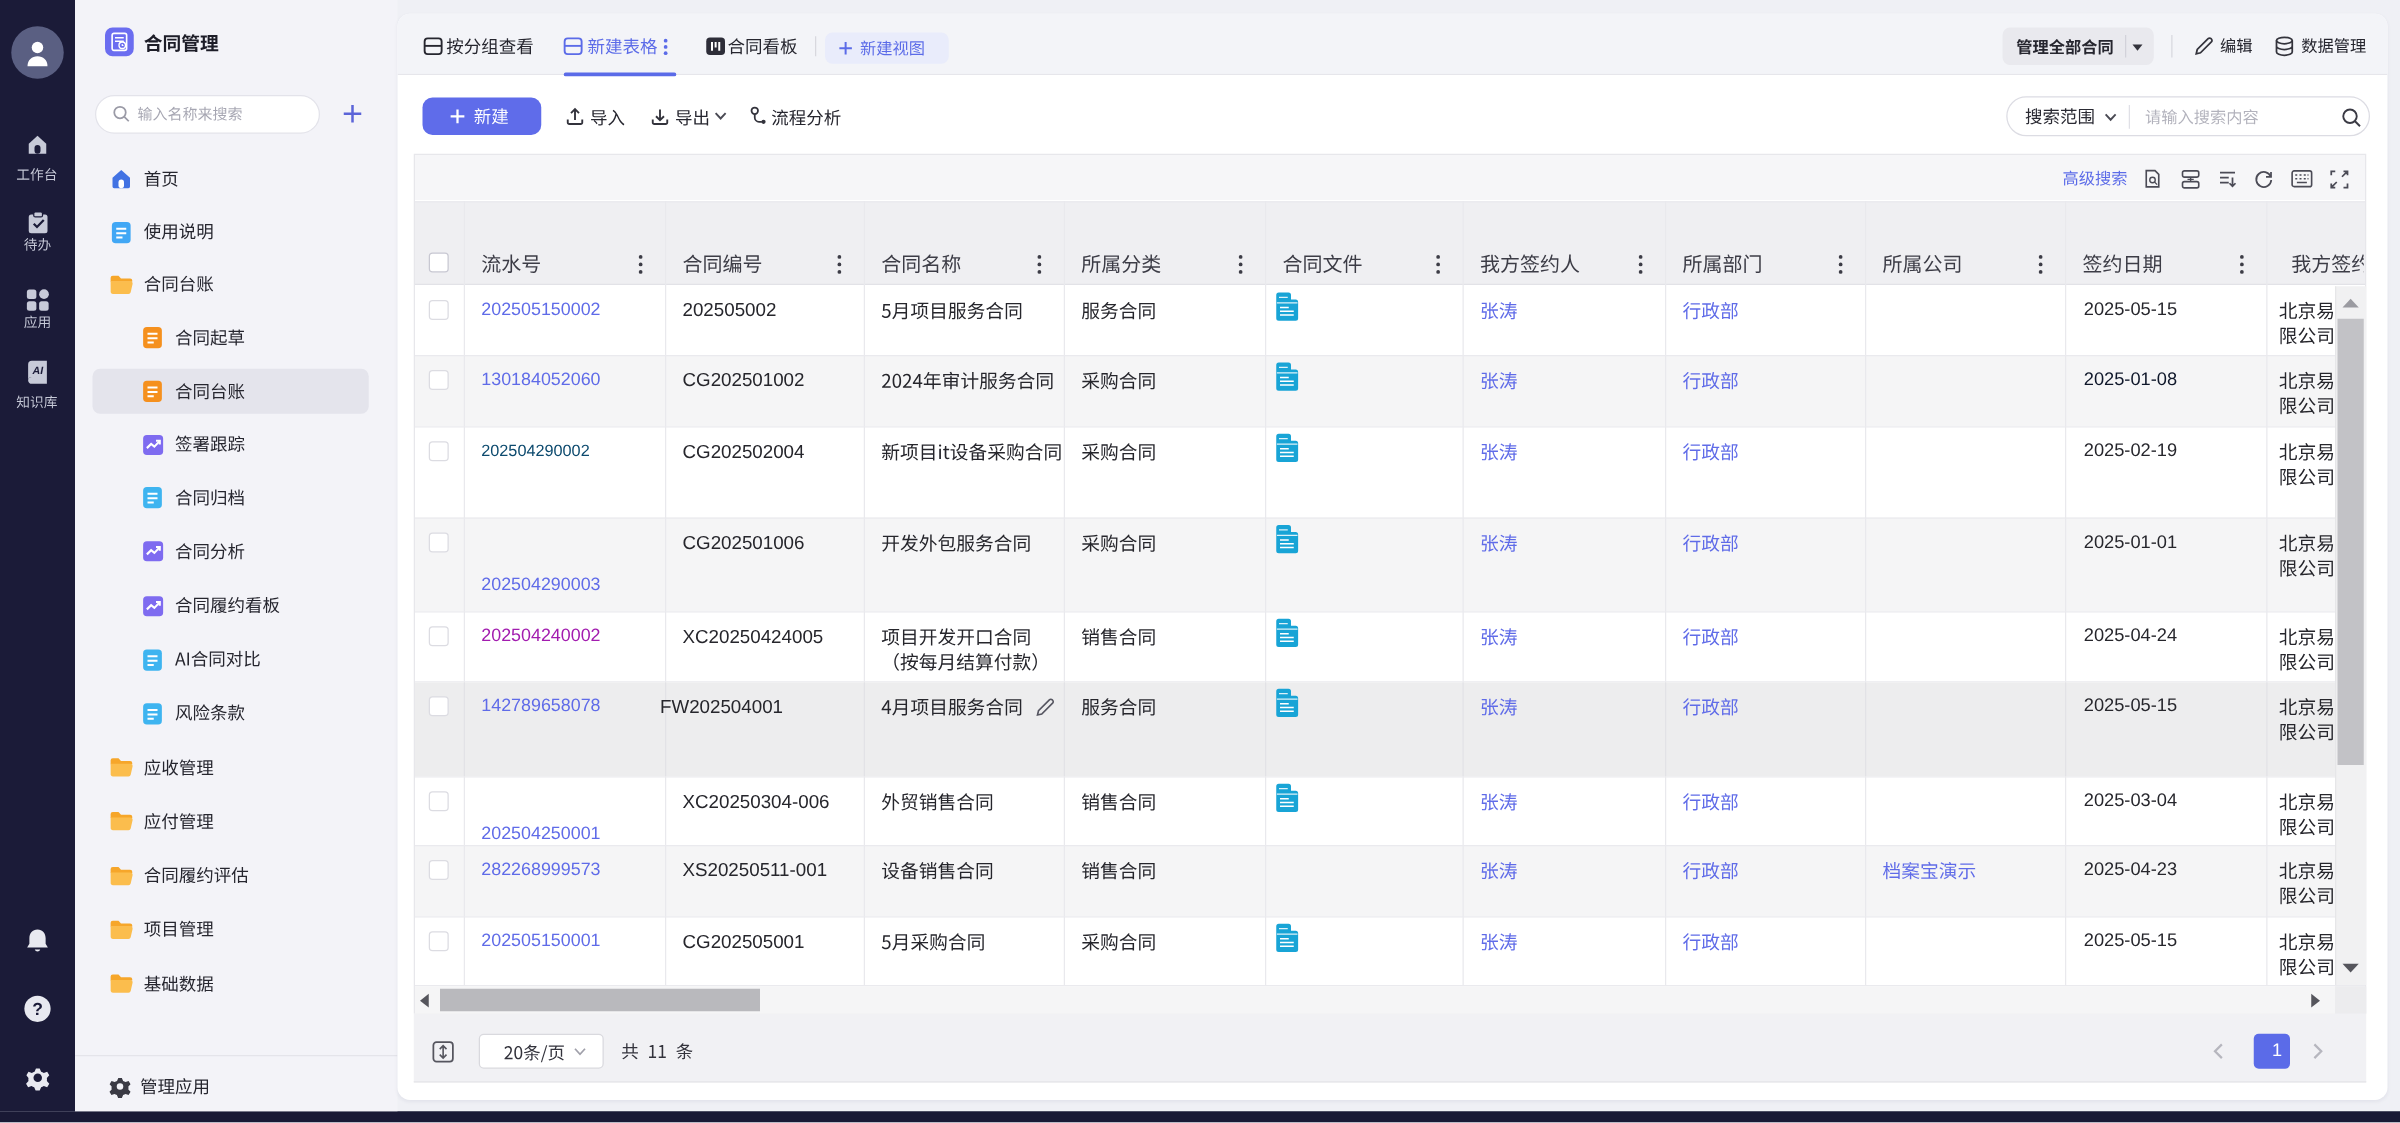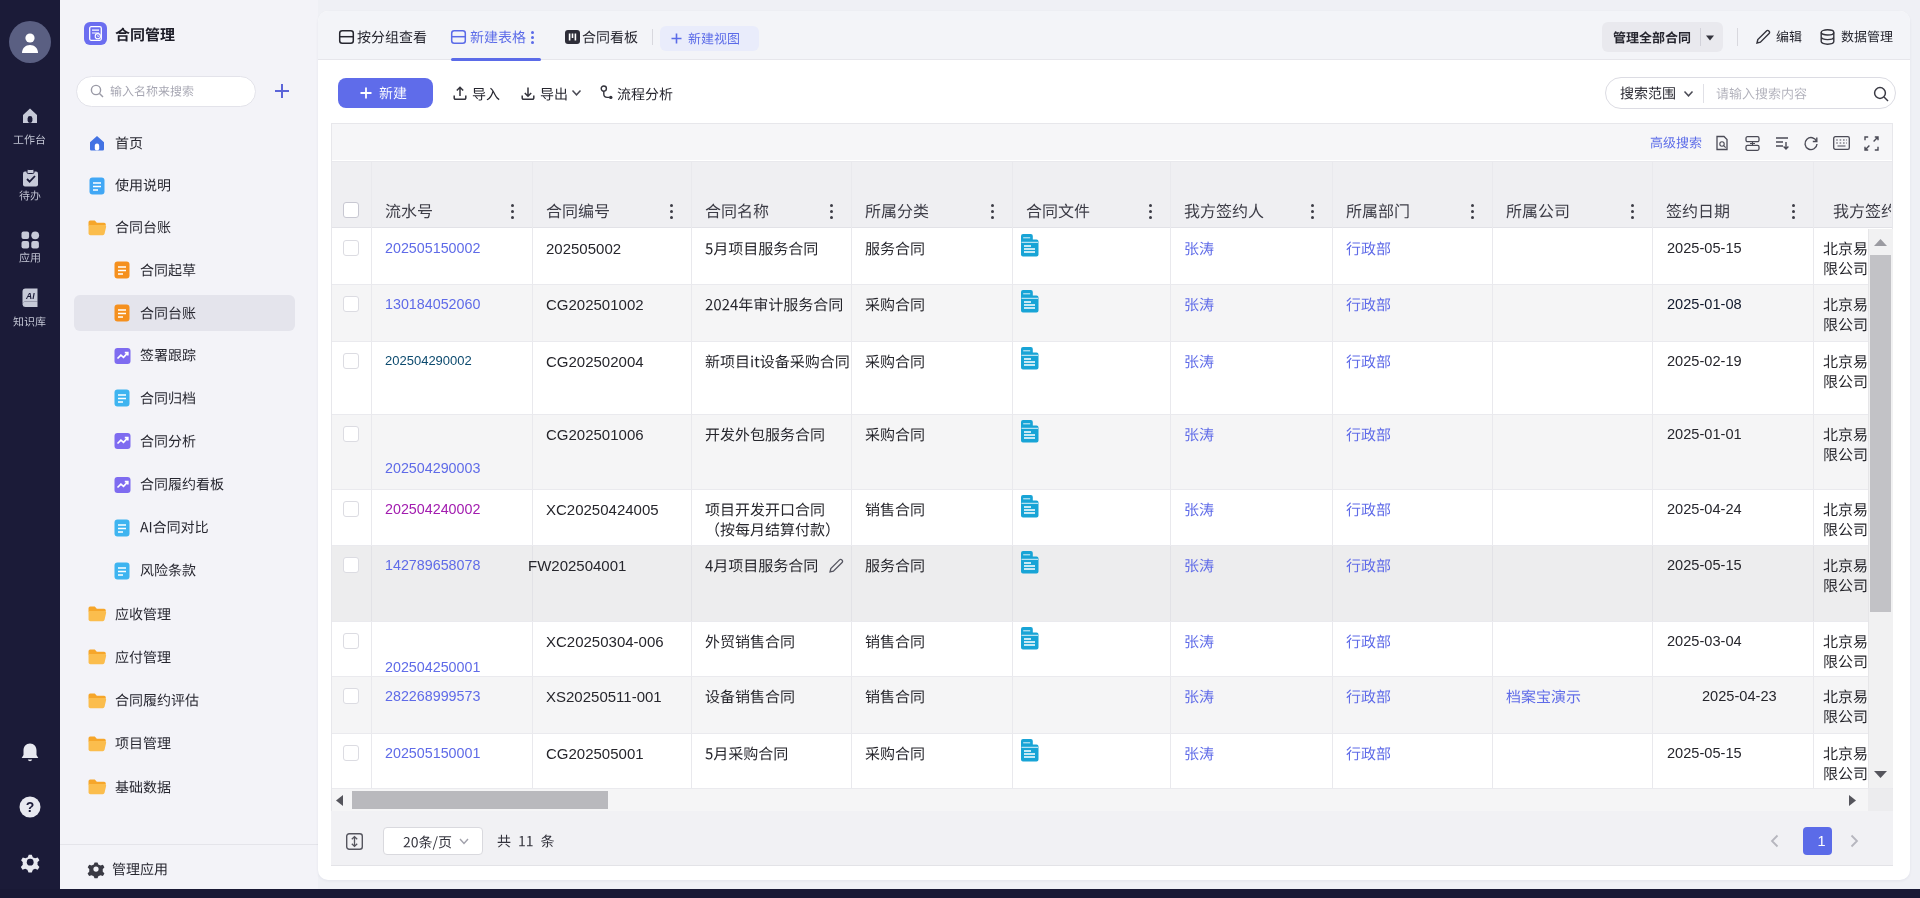--- a/index.html
+++ b/index.html
@@ -1099,21 +1099,21 @@
       <use href="#g653f" xlink:href="#g653f" x="1000"></use>
       <use href="#g90e8" xlink:href="#g90e8" x="2000"></use>
     </svg>
     <svg style="position:absolute;left:1506.0px;top:689.0px;fill:#5f6be8;width:75.0px;height:15px;" viewBox="0 -880 5000 1000" preserveAspectRatio="xMinYMid meet">
       <use href="#g6863" xlink:href="#g6863" x="0"></use>
       <use href="#g6848" xlink:href="#g6848" x="1000"></use>
       <use href="#g5b9d" xlink:href="#g5b9d" x="2000"></use>
       <use href="#g6f14" xlink:href="#g6f14" x="3000"></use>
       <use href="#g793a" xlink:href="#g793a" x="4000"></use>
     </svg>
-    <span class="lt" style="left:1667.0px;top:689.2px;font-size:14.6px;color:#26262c;margin-left:35px;">2025-04-23</span>
+    <span class="lt" style="left:1667.0px;top:689.2px;font-size:14.6px;color:#26262c;">2025-04-23</span>
     <div style="position:absolute;left:1823px;top:686.5px;width:45px;height:40px;overflow:hidden">
       <svg style="position:absolute;left:0.0px;top:2.5px;fill:#26262c;width:45.0px;height:15px;" viewBox="0 -880 3000 1000" preserveAspectRatio="xMinYMid meet">
         <use href="#g5317" xlink:href="#g5317" x="0"></use>
         <use href="#g4eac" xlink:href="#g4eac" x="1000"></use>
         <use href="#g6613" xlink:href="#g6613" x="2000"></use>
       </svg>
       <svg style="position:absolute;left:0.0px;top:22.5px;fill:#26262c;width:45.0px;height:15px;" viewBox="0 -880 3000 1000" preserveAspectRatio="xMinYMid meet">
         <use href="#g9650" xlink:href="#g9650" x="0"></use>
         <use href="#g516c" xlink:href="#g516c" x="1000"></use>
         <use href="#g53f8" xlink:href="#g53f8" x="2000"></use>

